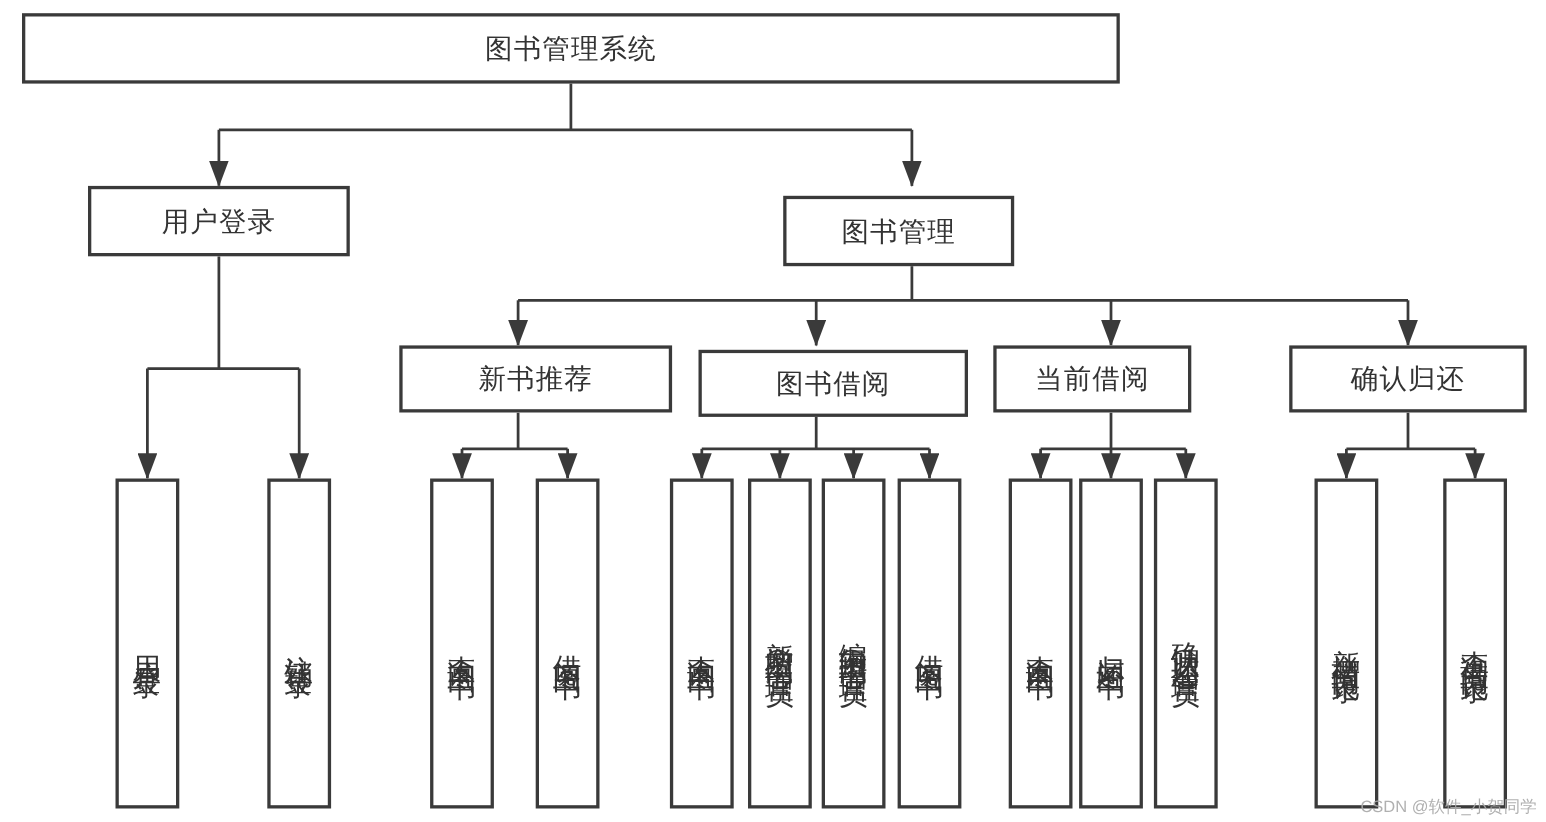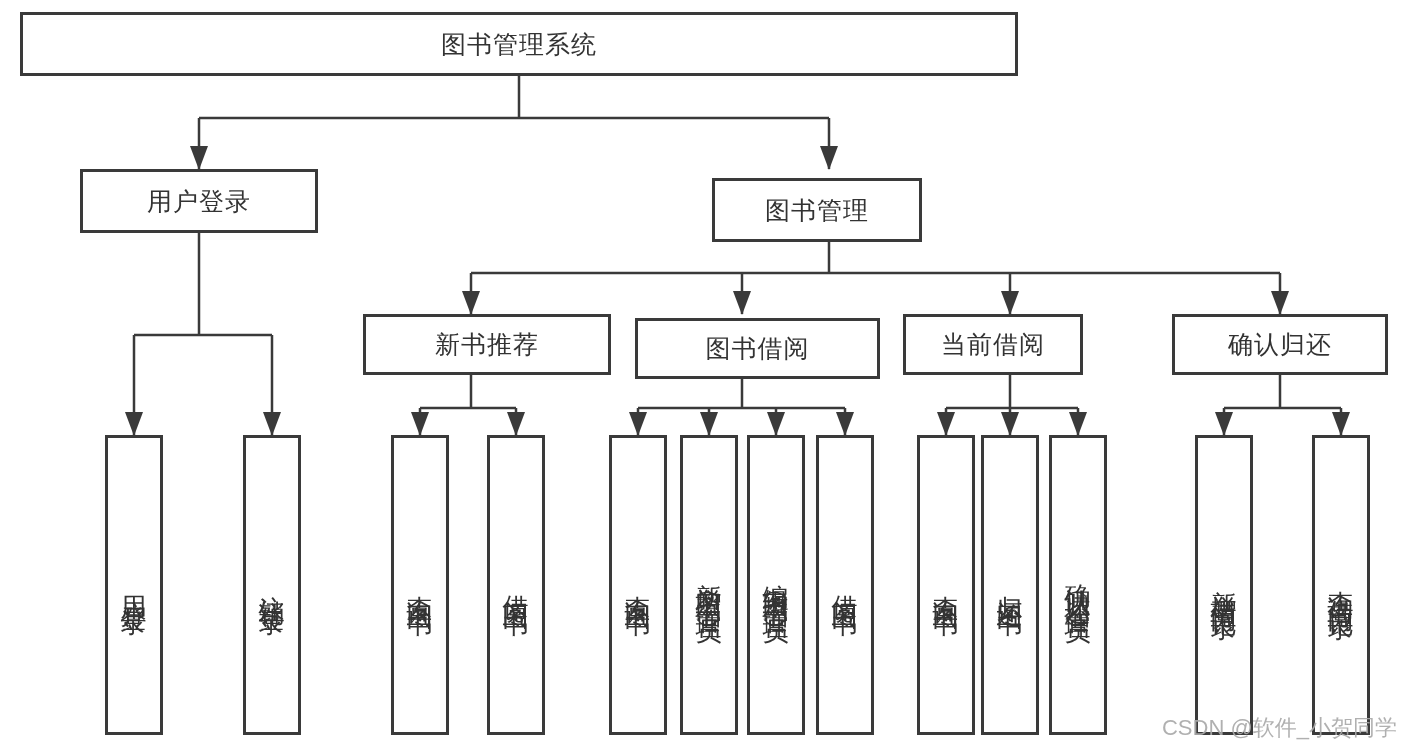--- a/index.html
+++ b/index.html
@@ -30,21 +30,21 @@
   .v-label{
     font-size:26px;
     writing-mode:vertical-rl;
     text-orientation:mixed;
     letter-spacing:5px;
     line-height:1;
   }
   .watermark{
     position:absolute;right:8px;bottom:4px;z-index:2;
     color:var(--wm-color);opacity:0.92;
-    font-size:22px;white-space:nowrap;
+    font-size:15px;white-space:nowrap;
   }
   
   .b-root   {left:20px;  top:12px;  width:998px; height:64px;}
   .b-l2a    {left:80px;  top:169px; width:238px; height:64px;}
   .b-l2b    {left:712px; top:178px; width:210px; height:64px;}
   .b-l3a    {left:363px; top:314px; width:248px; height:61px;}
   .b-l3b    {left:635px; top:318px; width:245px; height:61px;}
   .b-l3c    {left:903px; top:314px; width:180px; height:61px;}
   .b-l3d    {left:1172px;top:314px; width:216px; height:61px;}
   .leaf     {top:435px;  width:58px; height:300px;}

